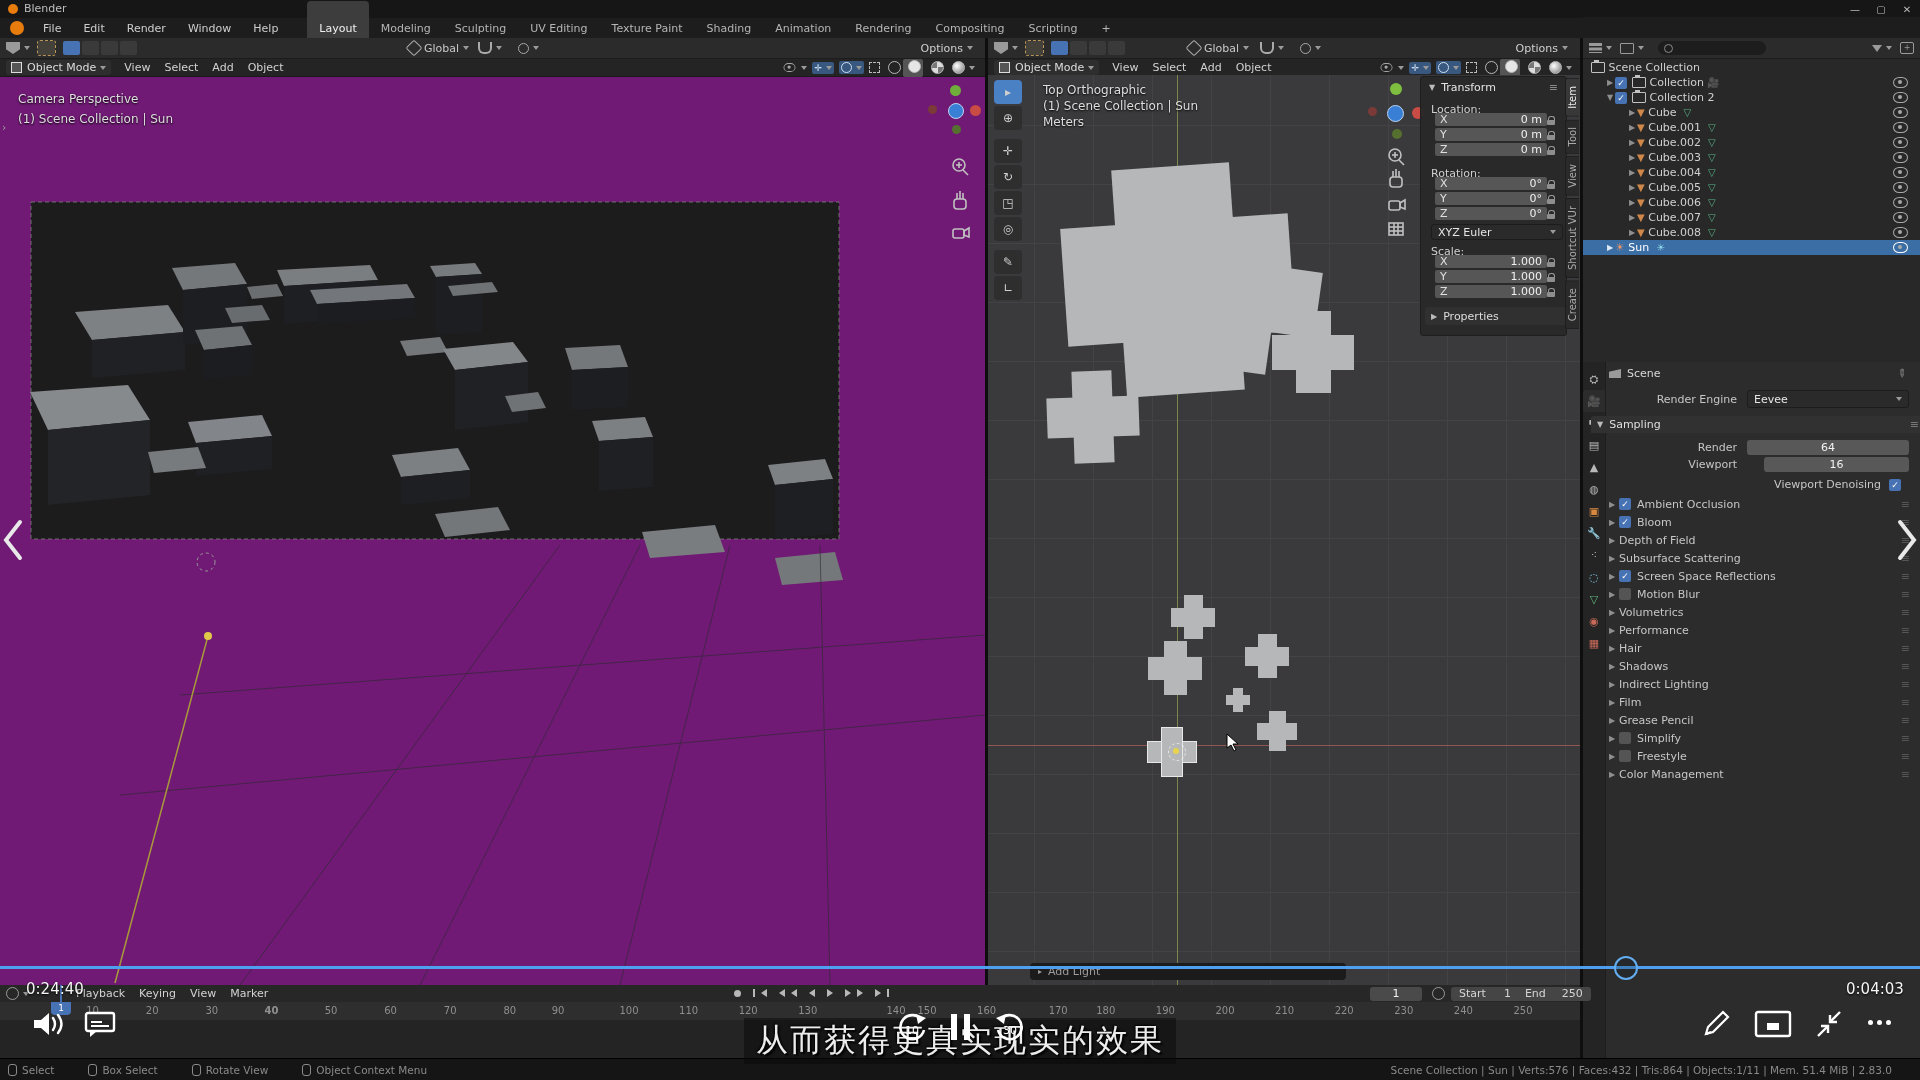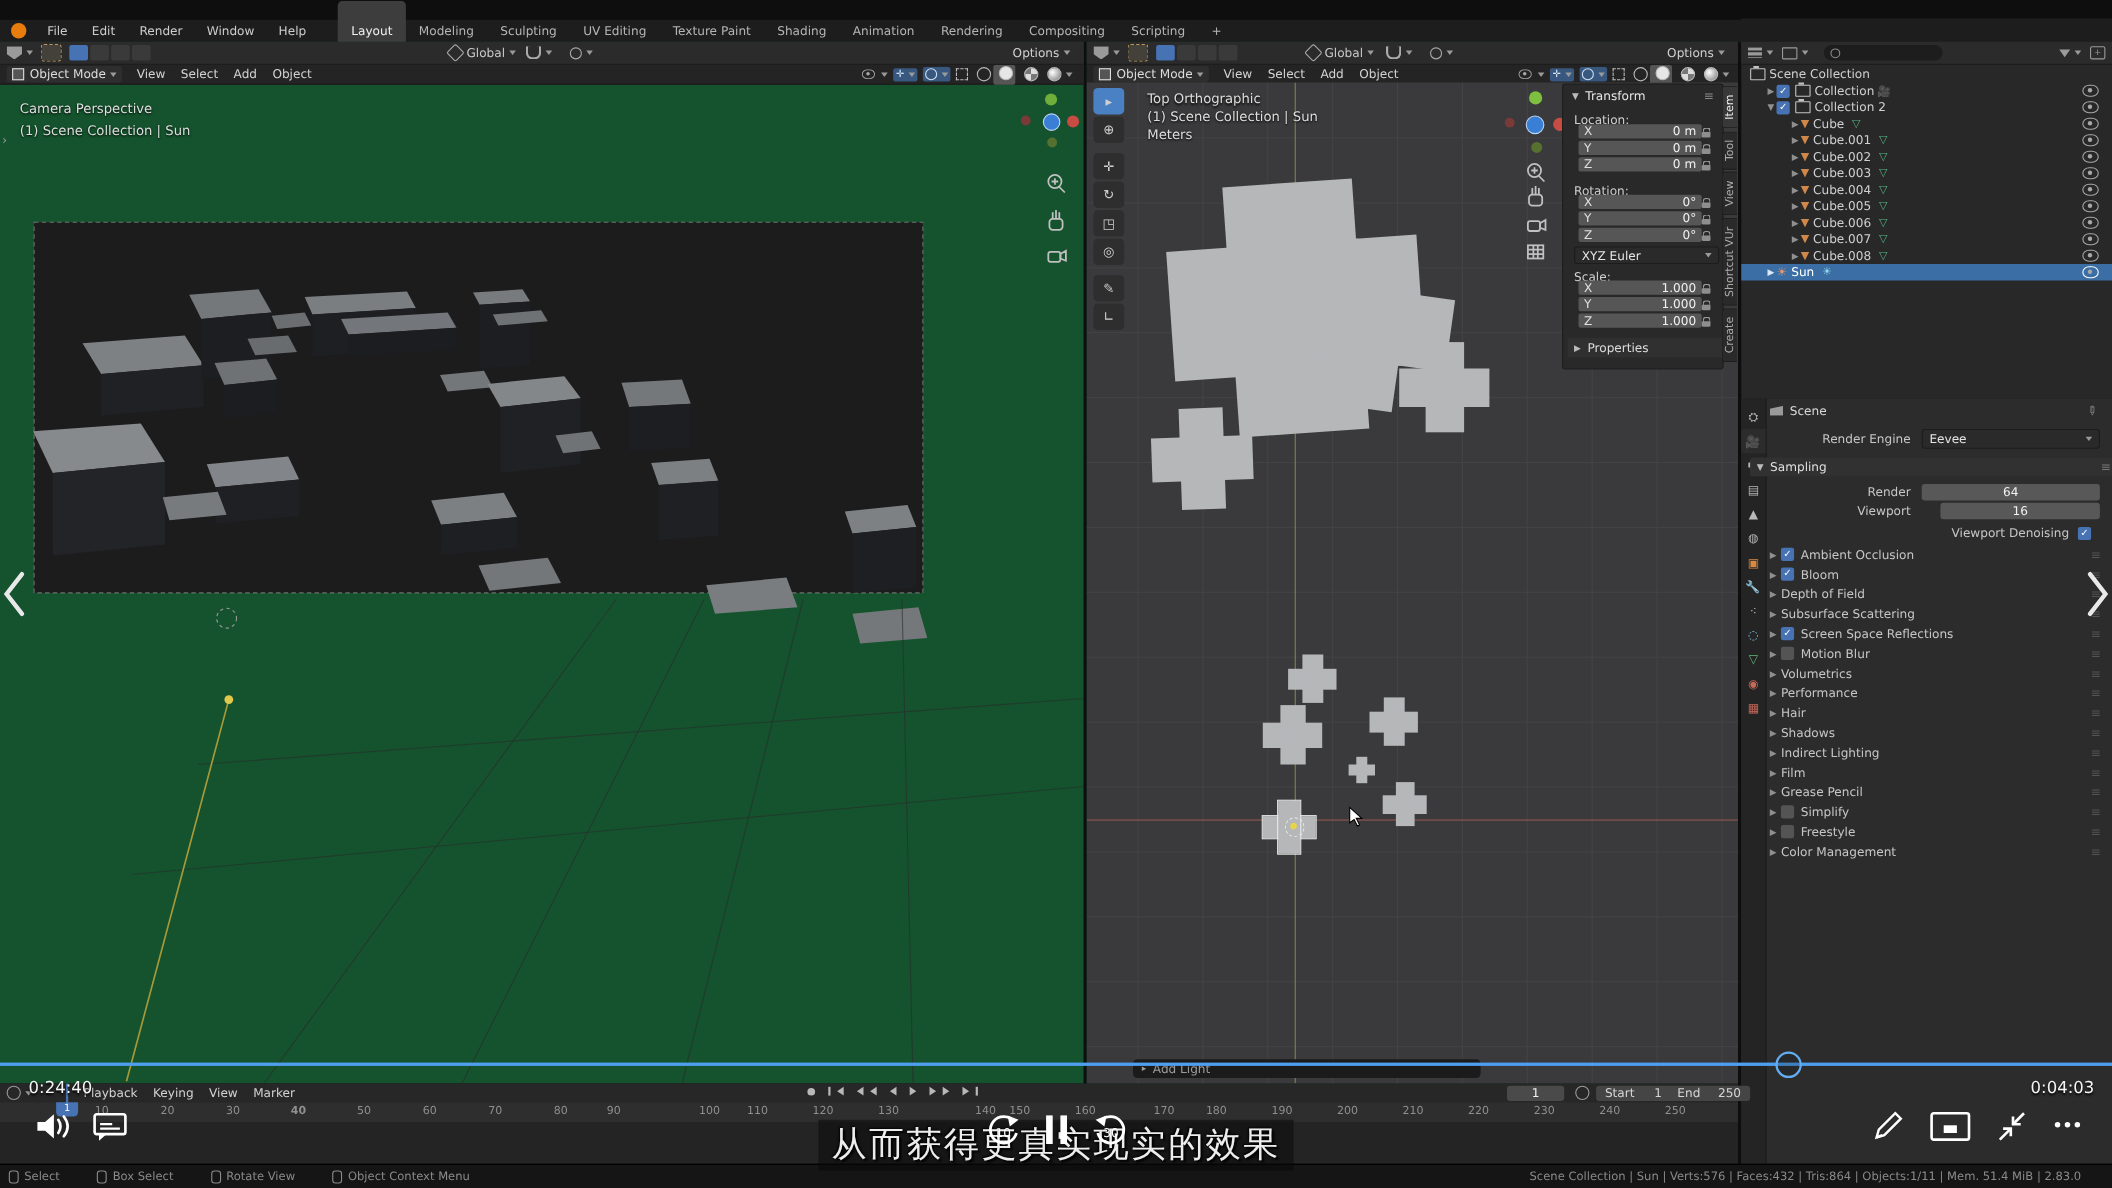--- a/index.html
+++ b/index.html
@@ -10,21 +10,21 @@
   .row{display:flex;align-items:center;}
   .caret{width:0;height:0;border-left:3px solid transparent;border-right:3px solid transparent;border-top:4px solid #9a9a9a;display:inline-block;margin-left:4px;}
   
   #titlebar{left:0;top:0;width:1920px;height:18px;background:#161616;}
   #menubar{left:0;top:18px;width:1920px;height:20px;background:#1d1d1d;border-bottom:1px solid #101010;}
   .menu-item{padding:0 11px;height:20px;display:flex;align-items:center;color:#cdcdcd;}
   .ws-tab{padding:17px 12px;height:20px;display:flex;align-items:center;color:#b5b5b5;border-radius:4px 4px 0 0;}
   .ws-tab.active{background:#3d3d3d;color:#f0f0f0;}
   .winbtn{width:26px;height:18px;display:flex;align-items:center;justify-content:center;color:#bbb;font-size:10px;}
   
-  .vp{background:#14532d;}
+  .vp{background:#701a75;}
   .toolrow{height:20px;background:#2b2b2b;border-bottom:1px solid #1c1c1c;display:flex;align-items:center;padding:0 6px;position:relative;}
   .vp-header{height:17px;background:#242424;border-bottom:1px solid #1a1a1a;display:flex;align-items:center;padding:0 6px;position:relative;}
   .hdr-menu{padding:0 7px;color:#d2d2d2;}
   .modebox{display:flex;align-items:center;background:#2e2e2e;border-radius:3px;padding:1px 5px;margin-right:6px;color:#dcdcdc;}
   .toolbtn{width:17px;height:14px;background:#3a3a3a;border-radius:2px;margin-right:2px;display:inline-block;}
   .toolbtn.sel{background:#4772b3;}
   .toolbtn.framed{outline:1px dashed #b9975a;background:#44413a;}
   .shade-dot{width:11px;height:11px;border-radius:50%;border:1px solid #b8b8b8;display:inline-block;margin-left:3px;}
   .shade-dot.solid{background:#e6e6e6;}
   .shade-dot.mat{background:conic-gradient(#ddd 0 25%,#777 0 50%,#ddd 0 75%,#777 0);}
@@ -93,20 +93,27 @@
   #subtitle{font-size:32px;color:#ececec;letter-spacing:2px;font-family:sans-serif;
     text-shadow:2px 2px 2px #000,-1px -1px 2px #000;background:rgba(8,8,8,0.5);padding:1px 12px;white-space:nowrap;}
   .vtime{color:#f5f5f5;font-size:15px;text-shadow:0 1px 2px #000;}
   .vctl{color:#fff;}
 </style>
 </head>
 <body>
 
 <div id="root">
 
+  <div id="titlebar" class="abs row">
+    <span class="abs" style="left:8px;top:4px;width:10px;height:10px;border-radius:50%;background:#e87d0d;"></span>
+    <span class="abs" style="left:24px;top:2px;color:#bdbdbd;">Blender</span>
+    <span class="abs winbtn" style="right:52px;">—</span>
+    <span class="abs winbtn" style="right:26px;">▢</span>
+    <span class="abs winbtn" style="right:0;">✕</span>
+  </div>
 
   <div id="menubar" class="abs row">
     <span style="width:14px;height:14px;border-radius:50%;background:#e87d0d;margin:0 8px 0 10px;"></span>
     <span id="menu-items" class="row">
         <span class="menu-item">File</span>
         <span class="menu-item">Edit</span>
         <span class="menu-item">Render</span>
         <span class="menu-item">Window</span>
         <span class="menu-item">Help</span>
       </span>
@@ -831,21 +838,21 @@
     <div id="timeline-ruler" class="abs" style="left:0;top:17px;width:1580px;height:18px;">
         <span class="tick" style="left: 92.6px;">10</span>
         <span class="tick" style="left: 152.2px;">20</span>
         <span class="tick" style="left: 211.8px;">30</span>
         <span class="tick" style="left: 271.4px; font-weight: bold;">40</span>
         <span class="tick" style="left: 331px;">50</span>
         <span class="tick" style="left: 390.6px;">60</span>
         <span class="tick" style="left: 450.2px;">70</span>
         <span class="tick" style="left: 509.8px;">80</span>
         <span class="tick" style="left: 558px;">90</span>
-        <span class="tick" style="left: 629px; margin-left: 16px;">100</span>
+        <span class="tick" style="left: 629px;">100</span>
         <span class="tick" style="left: 688.6px;">110</span>
         <span class="tick" style="left: 748.2px;">120</span>
         <span class="tick" style="left: 807.8px;">130</span>
         <span class="tick" style="left: 896px;">140</span>
         <span class="tick" style="left: 927px;">150</span>
         <span class="tick" style="left: 986.6px;">160</span>
         <span class="tick" style="left: 1046.2px; margin-left: 12px;">170</span>
         <span class="tick" style="left: 1105.8px;">180</span>
         <span class="tick" style="left: 1165.4px;">190</span>
         <span class="tick" style="left: 1225px;">200</span>

